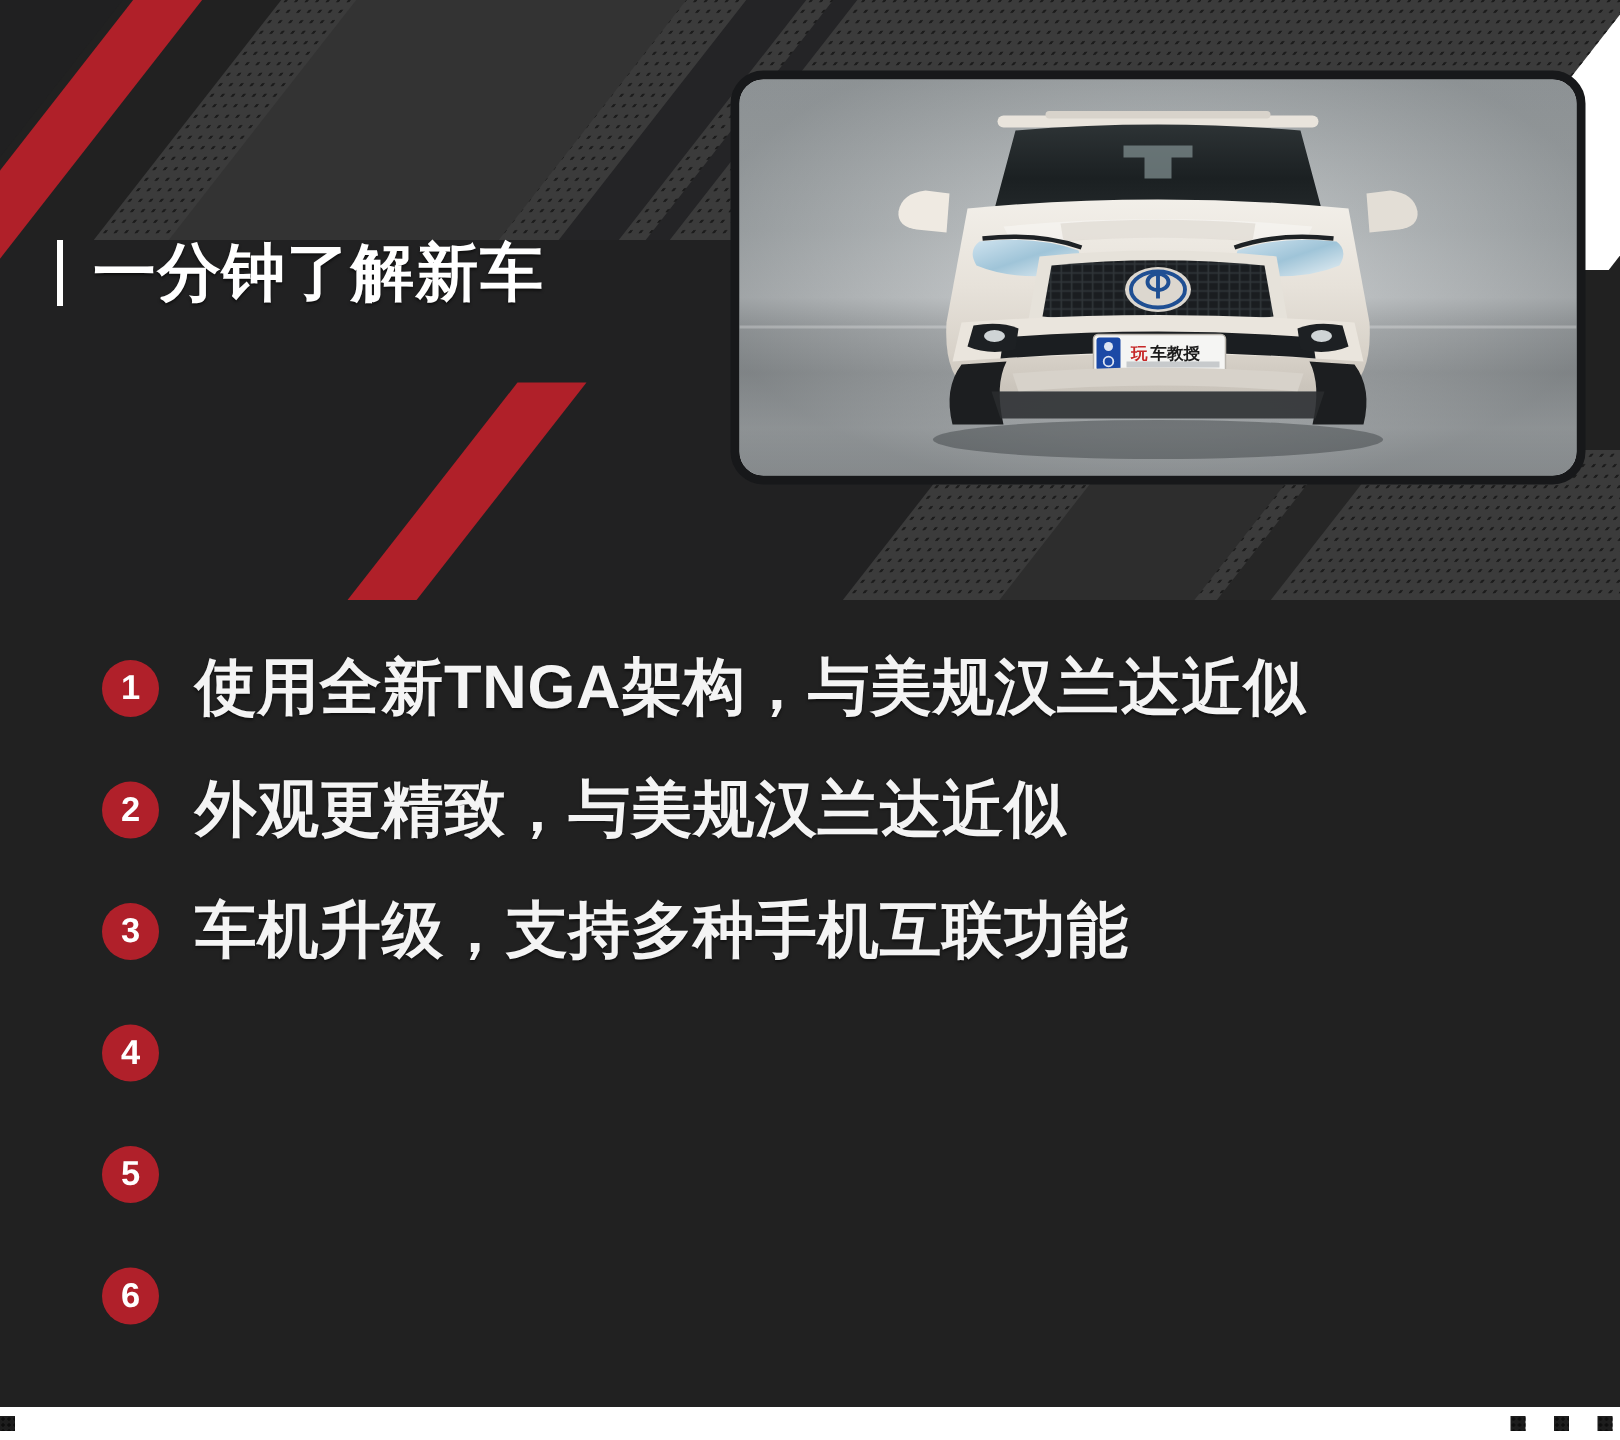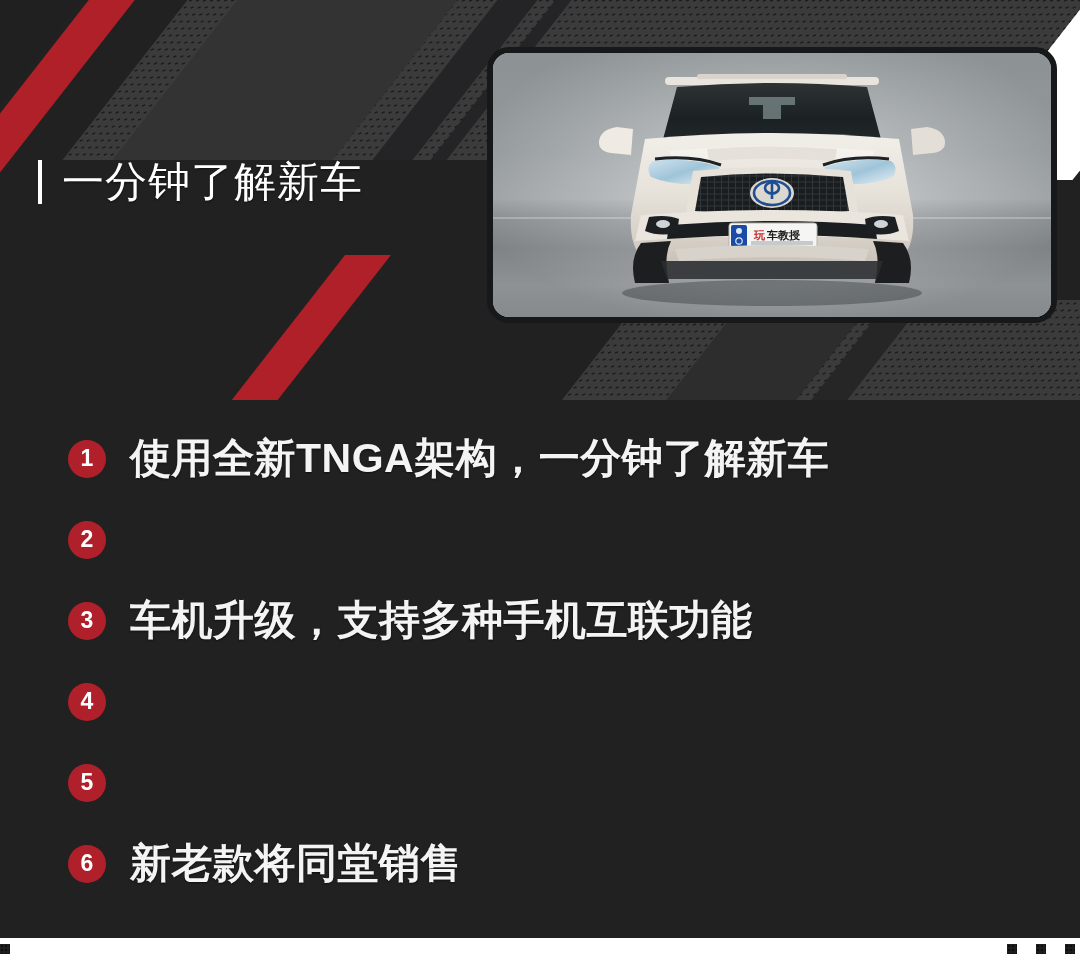--- a/index.html
+++ b/index.html
@@ -119,21 +119,21 @@
     left:38px; top:160px;
     display:flex; align-items:center; gap:20px;
     z-index:6;
   }
   .title-bar {
     width:4px; height:44px; background:#ffffff;
   }
   .title-text {
     color:#ffffff;
     font-size:42px;
-    font-weight:normal;
+    font-weight:bold;
     letter-spacing:1px;
     line-height:1;
     white-space:nowrap;
     text-shadow:0 1px 2px rgba(0,0,0,.6);
   }
 
   
   .photo-card {
     position:absolute;
     left:487px; top:47px;
@@ -342,38 +342,38 @@
         <path d="M346 178 q12 16 6 40 l-34 0 q6 -26 -2 -42 z" fill="#1c1e20"></path>
 
         <path d="M104 196 h222 l-6 18 h-210 z" fill="#2a2d2f" opacity="0.85"></path>
       </svg>
     </div>
   </div>
 
   <div class="list">
     <div class="list-item">
       <div class="num-circle">1</div>
-      <div class="item-text">使用全新TNGA架构，一分钟了解新车</div>
+      <div class="item-text">使用全新TNGA架构，与美规汉兰达近似</div>
     </div>
     <div class="list-item">
       <div class="num-circle">2</div>
+      <div class="item-text">外观更精致，与美规汉兰达近似</div>
     </div>
     <div class="list-item">
       <div class="num-circle">3</div>
       <div class="item-text">车机升级，支持多种手机互联功能</div>
     </div>
     <div class="list-item">
       <div class="num-circle">4</div>
     </div>
     <div class="list-item">
       <div class="num-circle">5</div>
     </div>
     <div class="list-item">
       <div class="num-circle">6</div>
-      <div class="item-text">新老款将同堂销售</div>
     </div>
   </div>
 
   <div class="footer-rule">
     <div class="notch bar-left"></div>
     <div class="notch n1"></div>
     <div class="notch n2"></div>
     <div class="notch n3"></div>
   </div>
 

